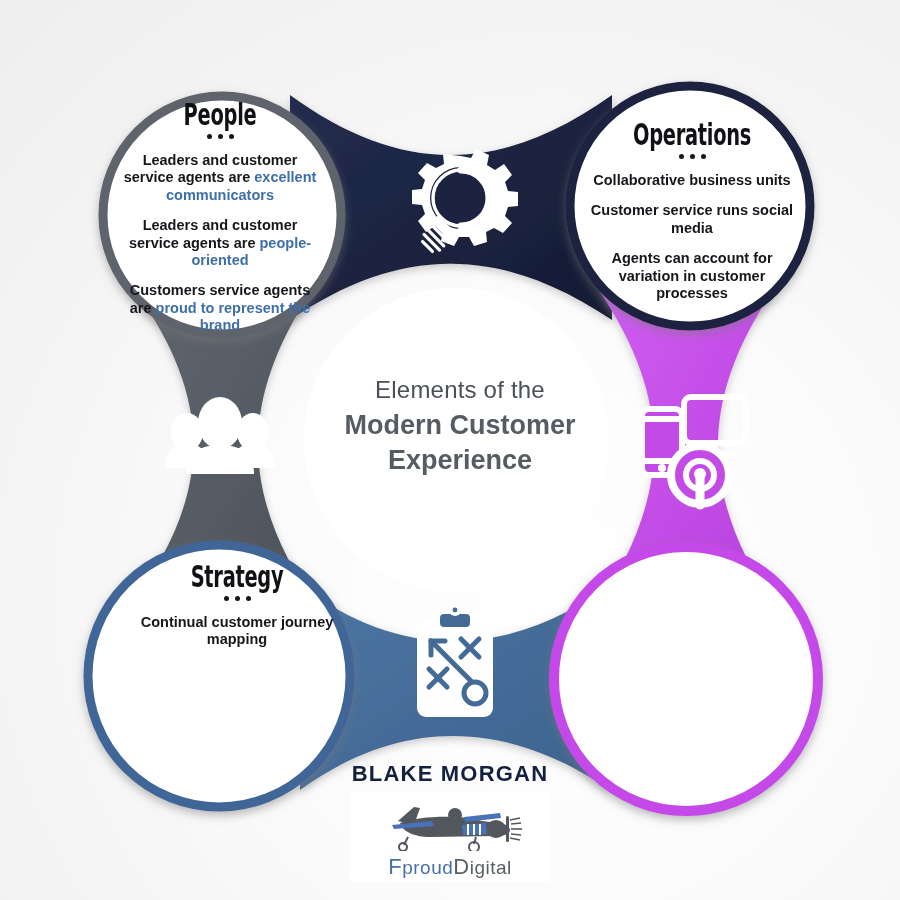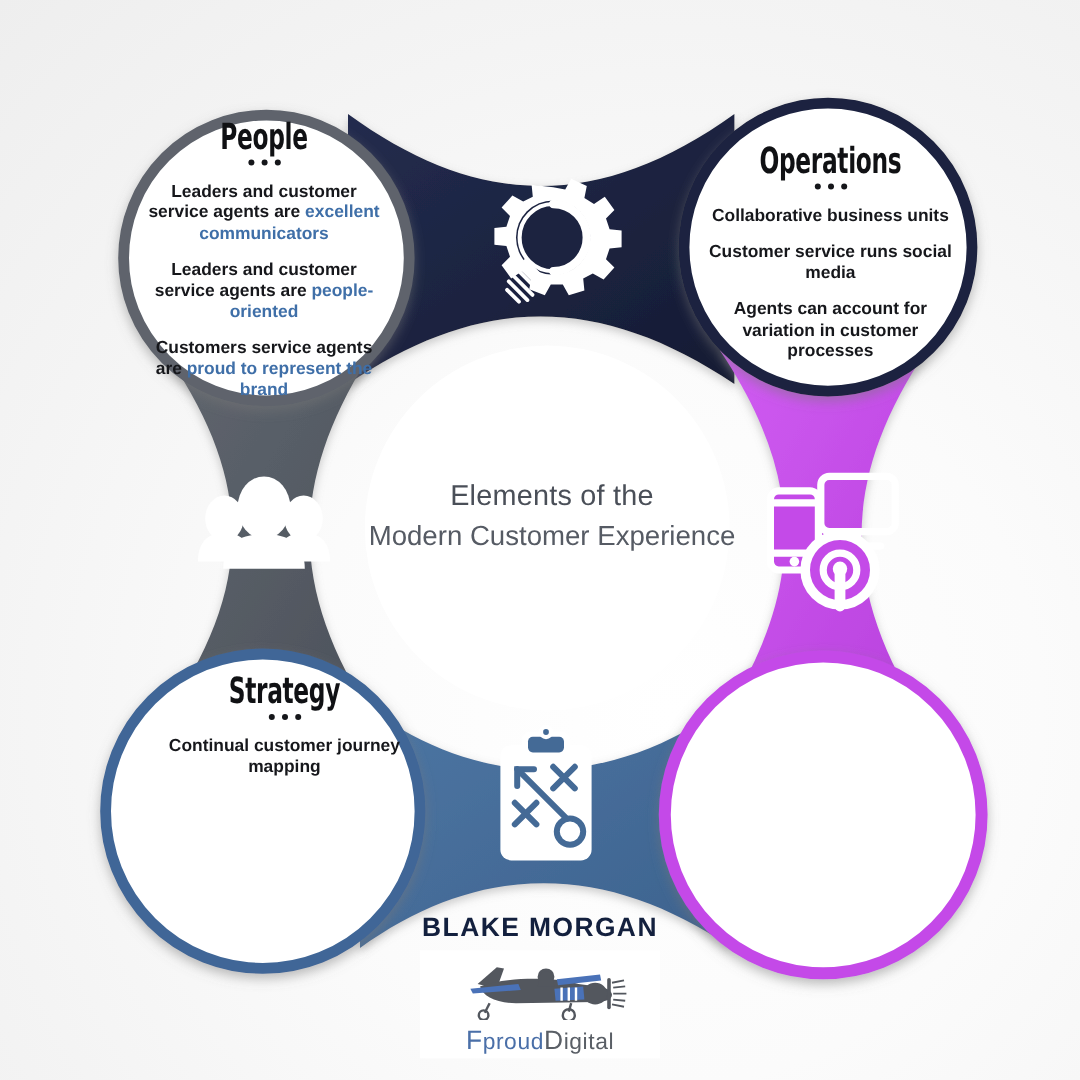--- a/index.html
+++ b/index.html
@@ -61,29 +61,29 @@
 
   
   #people-text    {left:118px; top:100px;  width:204px;}
   #operations-text{left:584px; top:120px;  width:216px;}
   #strategy-text  {left:123px; top:562px;  width:228px;}
   #technology-text{left:576px; top:568px;  width:222px;}
 
   
   #center-text{
     position:absolute;
-    left:300px;top:400px;width:320px;
+    left:300px;top:376px;width:320px;
     text-align:center;z-index:6;pointer-events:none;
   }
   #center-line1{
     font-size:24px;color:#4a4f58;font-weight:normal;
     letter-spacing:.2px;margin-bottom:4px;
   }
   #center-line2{
-    font-size:23px;color:#565b64;font-weight:normal;line-height:1.28;
+    font-size:27px;color:#565b64;font-weight:bold;line-height:1.28;
   }
 
   
   #brand{
     position:absolute;left:0;right:0;bottom:18px;
     text-align:center;z-index:8;
   }
   #brand-name{
     font-size:22px;font-weight:bold;color:#13203e;
     letter-spacing:1.2px;margin-bottom:6px;

